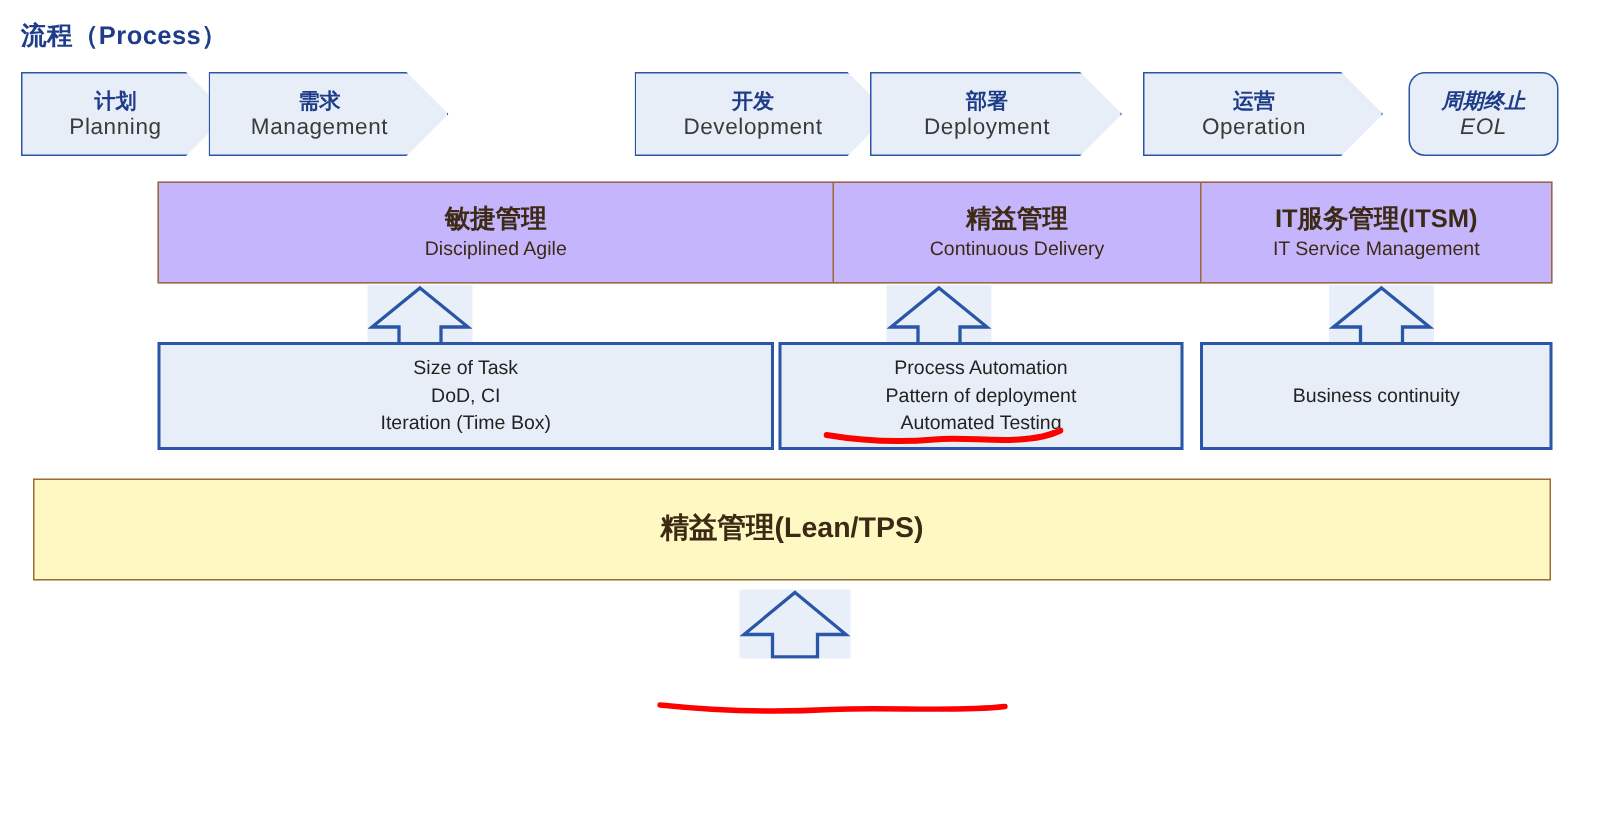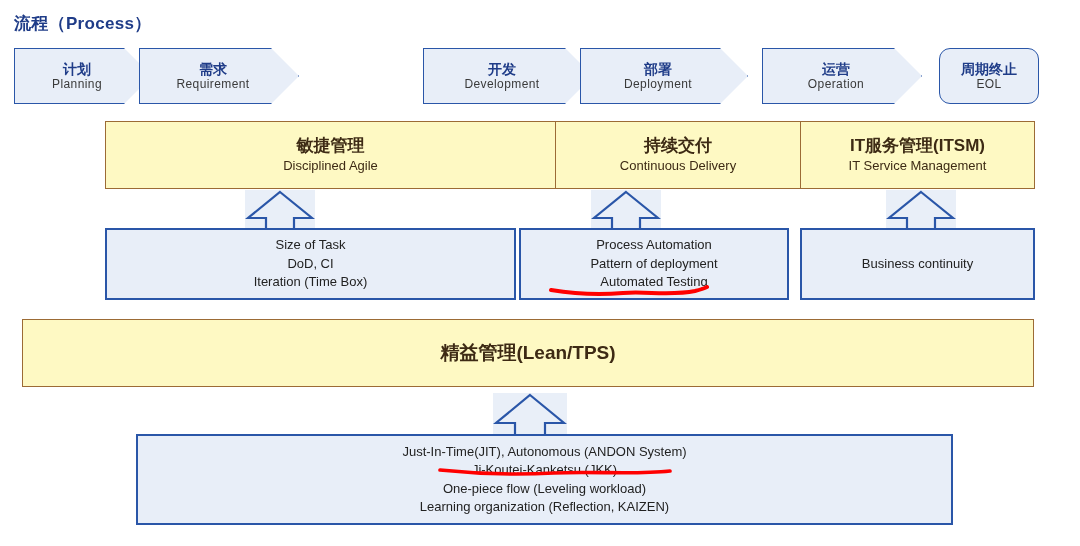--- a/index.html
+++ b/index.html
@@ -51,42 +51,42 @@
     clip-path: polygon(0 0, calc(100% - 28px) 0, 100% 50%, calc(100% - 28px) 100%, 0 100%);
   }
   .chev .cn {
     font-size: 14px;
     font-weight: bold;
     color: #1f3c88;
     margin-bottom: 1px;
     padding-right: 12px;
   }
   .chev .en {
-    font-size: 12px;
+    font-size: 15px;
     color: #3a3a3a;
     letter-spacing: 0.4px;
     padding-right: 12px;
   }
   .chev.eol {
     border-radius: 11px;
     clip-path: none;
   }
-  .chev.eol .cn, .chev.eol .en { padding-right: 0; }
+  .chev.eol .cn, .chev.eol .en { padding-right: 0; font-style: italic; }
 
   
   #orange-band {
     position: absolute;
     left: 105px;
     top: 121px;
     width: 930px;
     height: 68px;
     display: flex;
     box-sizing: border-box;
     border: 1.4px solid #9c6b35;
-    background: #fef9c3;
+    background: #c4b5fd;
   }
   .oseg {
     box-sizing: border-box;
     display: flex;
     flex-direction: column;
     align-items: center;
     justify-content: center;
     line-height: 1.2;
     border-right: 1.4px solid #9c6b35;
   }
@@ -168,21 +168,21 @@
 
   <div id="title">流程（Process）</div>
 
   <div class="chev arrowed" style="left:14px; width:138px;">
     <span class="cn">计划</span>
     <span class="en">Planning</span>
   </div>
 
   <div class="chev arrowed" style="left:139px; width:160px;">
     <span class="cn">需求</span>
-    <span class="en">Requirement</span>
+    <span class="en">Management</span>
   </div>
 
 
   <div class="chev arrowed" style="left:423px; width:170px;">
     <span class="cn">开发</span>
     <span class="en">Development</span>
   </div>
 
   <div class="chev arrowed" style="left:580px; width:168px;">
     <span class="cn">部署</span>
@@ -198,21 +198,21 @@
     <span class="cn">周期终止</span>
     <span class="en">EOL</span>
   </div>
 
   <div id="orange-band">
     <div class="oseg" style="flex:0 0 450px;">
       <span class="cn">敏捷管理</span>
       <span class="en">Disciplined Agile</span>
     </div>
     <div class="oseg" style="flex:0 0 245px;">
-      <span class="cn">持续交付</span>
+      <span class="cn">精益管理</span>
       <span class="en">Continuous Delivery</span>
     </div>
     <div class="oseg" style="flex:1 1 auto;">
       <span class="cn">IT服务管理(ITSM)</span>
       <span class="en">IT Service Management</span>
     </div>
   </div>
 
   <div class="uparrow" style="left:245px; top:190px;">
     <svg width="70" height="42" viewBox="0 0 70 42">
@@ -253,24 +253,18 @@
   <div id="lean-band">
     <span class="cn">精益管理(Lean/TPS)</span>
   </div>
 
   <div class="uparrow" style="left:493px; top:393px;">
     <svg width="74" height="46" viewBox="0 0 74 46">
       <polygon points="37,2 71,30 52,30 52,45 22,45 22,30 3,30" fill="#e9eff8" stroke="#2a56a8" stroke-width="2.2" stroke-linejoin="miter"></polygon>
     </svg>
   </div>
 
-  <div class="bbox" style="left:136px; top:434px; width:817px; height:91px;">
-    <span class="ln">Just-In-Time(JIT), Autonomous (ANDON System)</span>
-    <span class="ln">Ji-Koutei-Kanketsu (JKK)</span>
-    <span class="ln">One-piece flow (Leveling workload)</span>
-    <span class="ln">Learning organization (Reflection, KAIZEN)</span>
-  </div>
 
   <svg class="redmark" style="left:438px; top:466px;" width="235" height="14" viewBox="0 0 235 14">
     <path d="M2,4 C40,8 78,9 116,7 C154,5 196,9 232,5" fill="none" stroke="#ff0000" stroke-width="3.6" stroke-linecap="round"></path>
   </svg>
 
 </div>
 
 </body></html>

